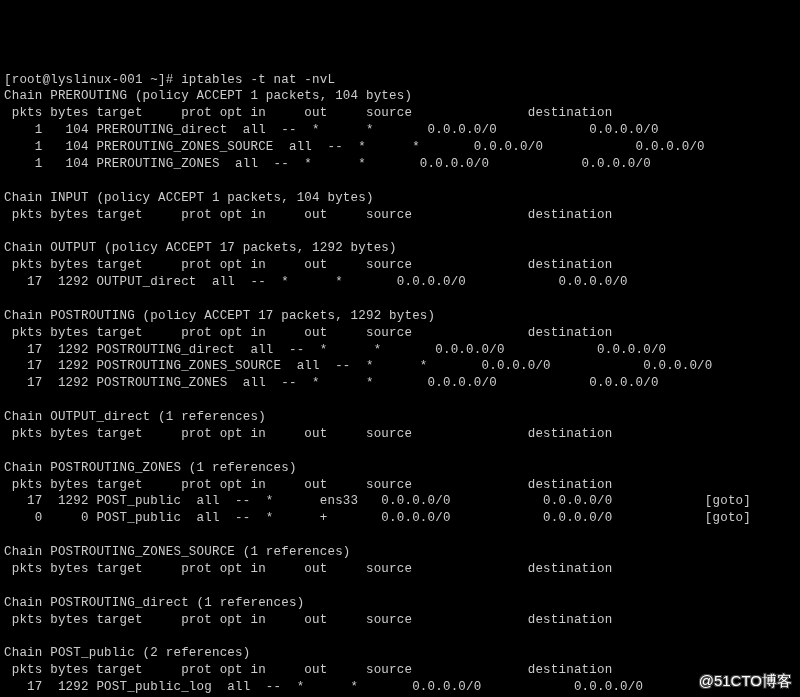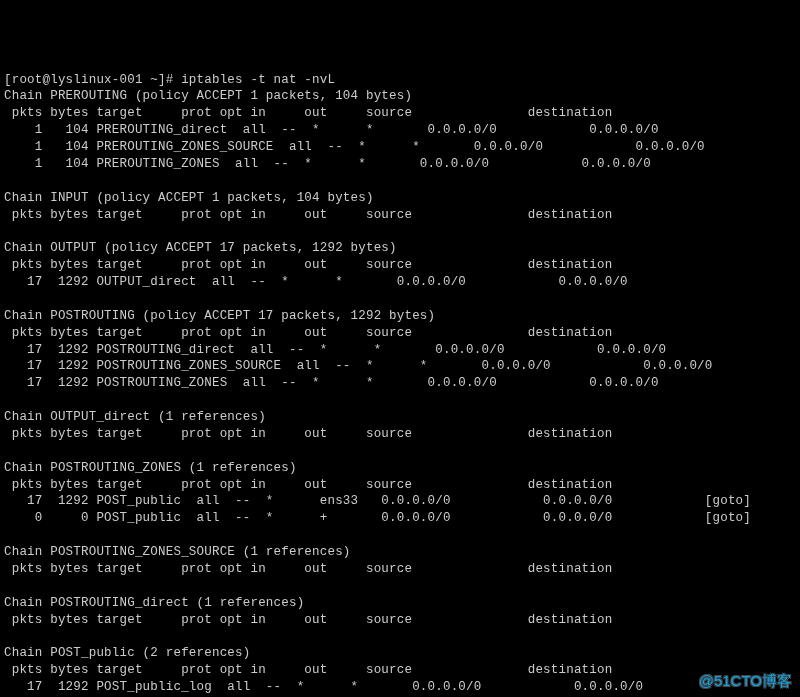--- a/index.html
+++ b/index.html
@@ -14,21 +14,21 @@
       overflow: hidden;
       position: relative;
       padding: 4px 4px;
       white-space: pre;
       letter-spacing: 0.2px;
     }
     .watermark {
       position: absolute;
       right: 8px;
       bottom: 6px;
-      color: #0ea5e9;
+      color: #ffffff;
       font-family: "Microsoft YaHei","Arial",sans-serif;
       font-size: 15px;
       font-weight: 500;
       text-shadow: -1px -1px 0 #444, 1px -1px 0 #444, -1px 1px 0 #444, 1px 1px 0 #444;
       letter-spacing: 0;
     }
     #term { white-space: pre; }
   </style>
 </head>
 <body>

